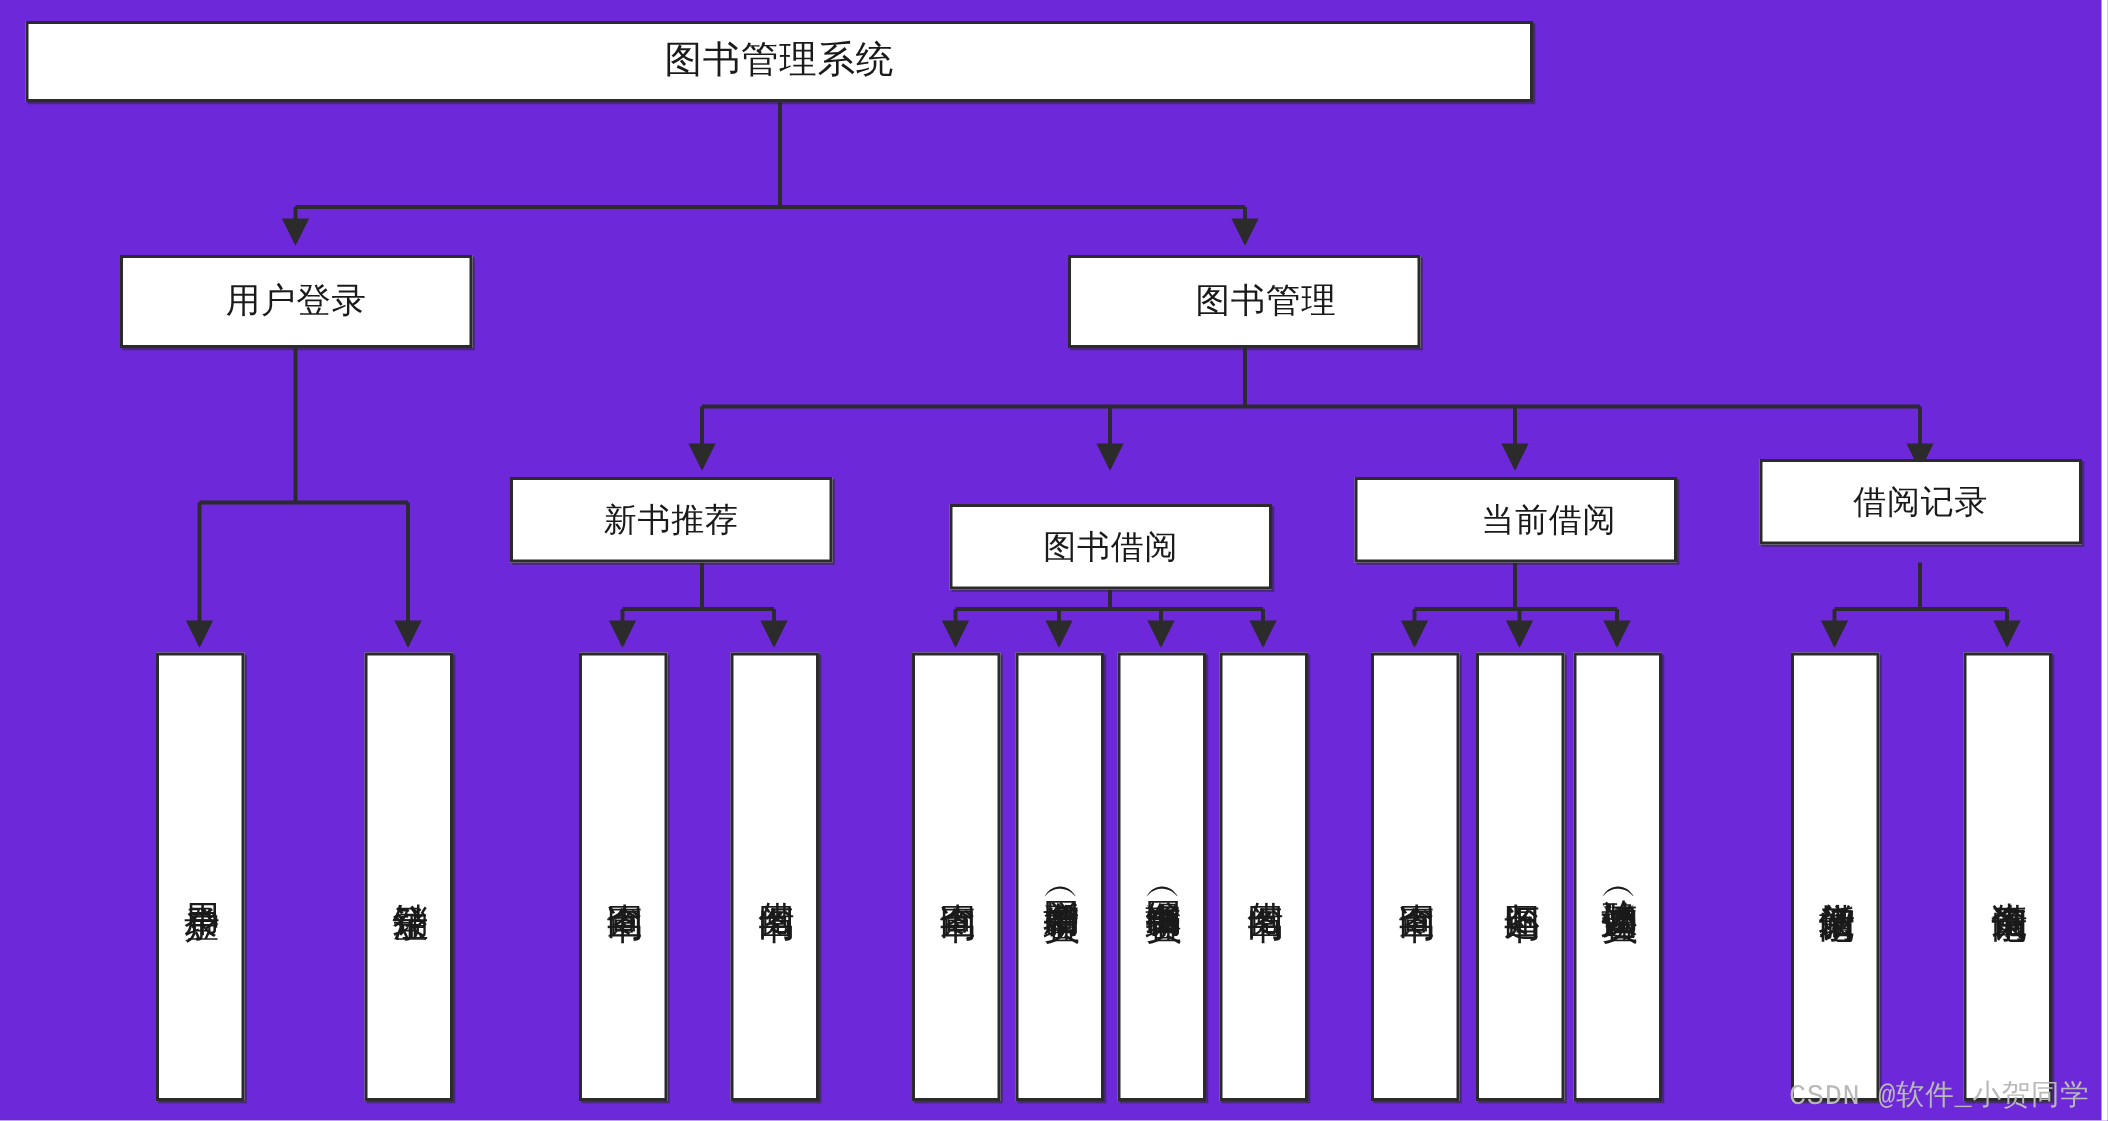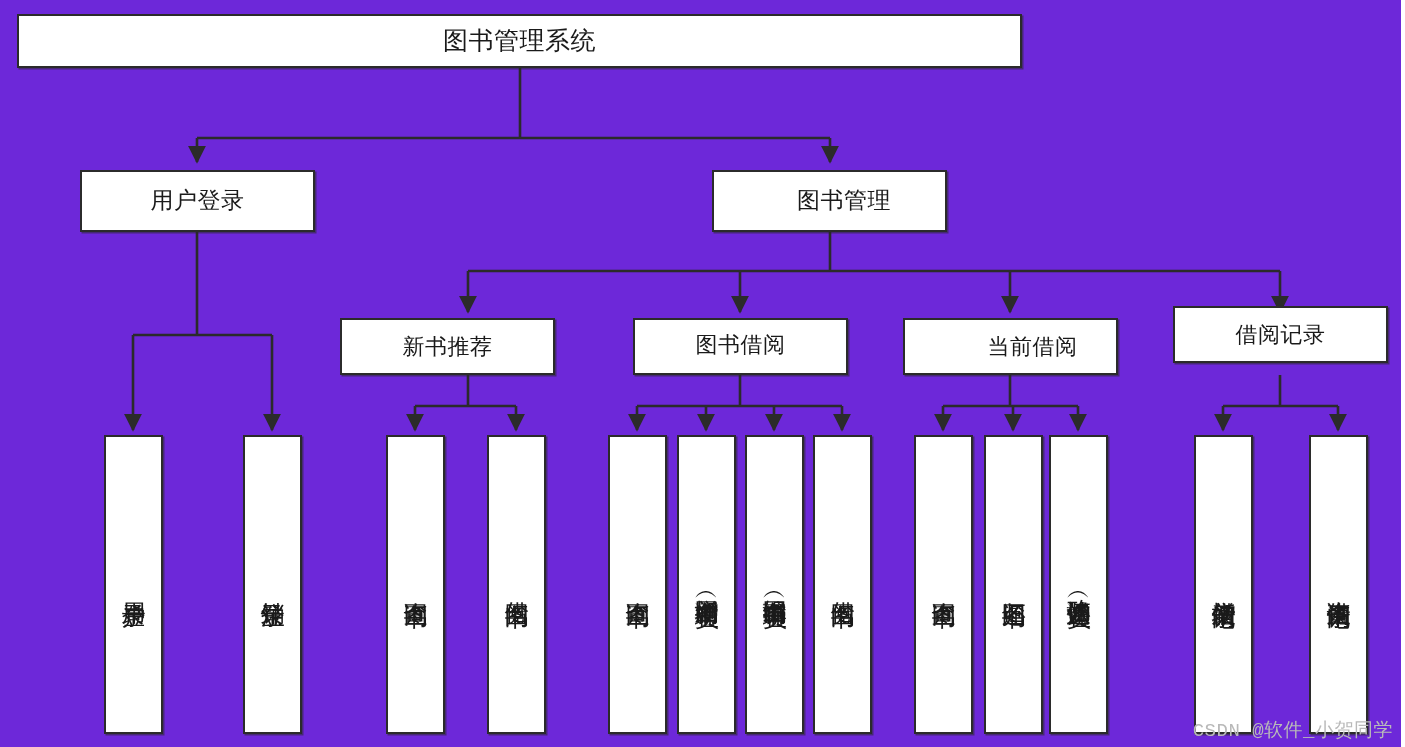--- a/index.html
+++ b/index.html
@@ -132,21 +132,21 @@
   <div class="node level2" style="left:80px; top:170px; width:235px; height:62px;">
     <span class="node-label">用户登录</span>
   </div>
   <div class="node level2" style="left:712px; top:170px; width:235px; height:62px;padding-left:29px;">
     <span class="node-label">图书管理</span>
   </div>
 
   <div class="node level3" style="left:340px; top:318px; width:215px; height:57px;justify-content:center;">
     <span class="node-label">新书推荐</span>
   </div>
-  <div class="node level3" style="left:633px; top:318px; width:215px; height:57px;font-family:Liberation Mono, monospace;">
+  <div class="node level3" style="left:633px; top:336px; width:215px; height:57px;">
     <span class="node-label">图书借阅</span>
   </div>
   <div class="node level3" style="left:903px; top:318px; width:215px; height:57px;padding-left:44px;">
     <span class="node-label">当前借阅</span>
   </div>
   <div class="node level3" style="left:1173px; top:306px; width:215px; height:57px;justify-content:center;">
     <span class="node-label">借阅记录</span>
   </div>
 
   <div class="node leaf" style="left:104px; top:435px; width:59px; height:299px;">

